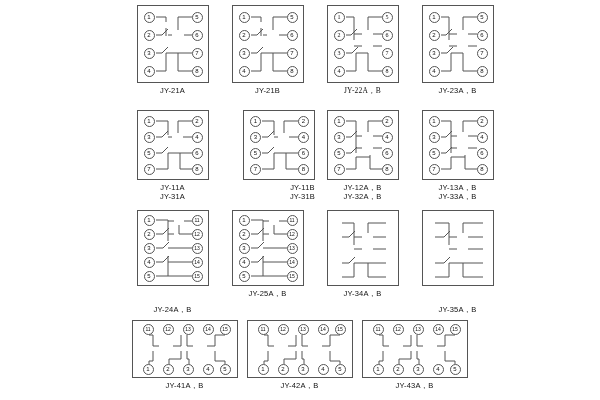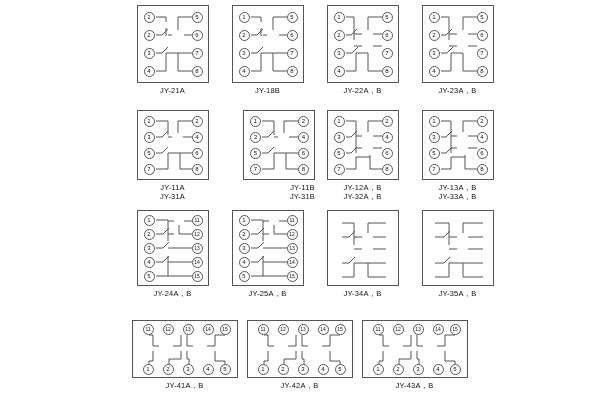--- a/index.html
+++ b/index.html
@@ -105,24 +105,24 @@
           <polyline points="40,24 40,11 46,11"></polyline>
           <polyline points="18,47 24,47"></polyline>
           <line x1="24" y1="47" x2="30" y2="41"></line>
           <polyline points="18,65 28,65 28,58"></polyline>
           <line x1="28" y1="58" x2="28" y2="47"></line>
           <line x1="28" y1="47" x2="40" y2="47"></line>
           <polyline points="40,47 40,65 54,65"></polyline>
           <line x1="40" y1="47" x2="54" y2="47"></line>
         </svg>
       </div>
-      <div class="caption">JY-18B</div>
-    </div>
-
-    <div class="cell" style="width:95px;">
+      <div class="caption">JY-21B</div>
+    </div>
+
+    <div class="cell" style="width:95px;font-family:Liberation Serif, serif;">
       <div class="panel" style="width:72px;height:78px;">
         <div class="pin" style="left:6px;top:6px;">1</div>
         <div class="pin" style="left:6px;top:24px;">2</div>
         <div class="pin" style="left:6px;top:42px;">3</div>
         <div class="pin" style="left:6px;top:60px;">4</div>
         <div class="pin" style="left:54px;top:6px;">5</div>
         <div class="pin" style="left:54px;top:24px;">6</div>
         <div class="pin" style="left:54px;top:42px;">7</div>
         <div class="pin" style="left:54px;top:60px;">8</div>
         <svg class="ov" width="72" height="78">
@@ -306,21 +306,21 @@
           <line x1="28" y1="46" x2="42" y2="46"></line>
         </svg>
       </div>
       <div class="caption">JY-13A，B
 JY-33A，B</div>
     </div>
   </div>
 
   <div class="row" style="position:absolute;left:125px;top:210px;">
 
-    <div class="cell" style="width:95px;">
+    <div class="cell" style="width:95px;gap:16px;">
       <div class="panel" style="width:72px;height:76px;">
         <div class="pin" style="left:6px;top:4px;">1</div>
         <div class="pin" style="left:6px;top:18px;">2</div>
         <div class="pin" style="left:6px;top:32px;">3</div>
         <div class="pin" style="left:6px;top:46px;">4</div>
         <div class="pin" style="left:6px;top:60px;">5</div>
         <div class="pin sm" style="left:54px;top:4px;">11</div>
         <div class="pin sm" style="left:54px;top:18px;">12</div>
         <div class="pin sm" style="left:54px;top:32px;">13</div>
         <div class="pin sm" style="left:54px;top:46px;">14</div>

